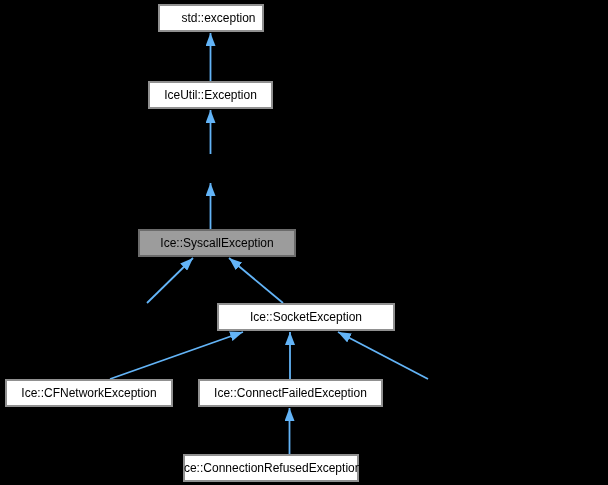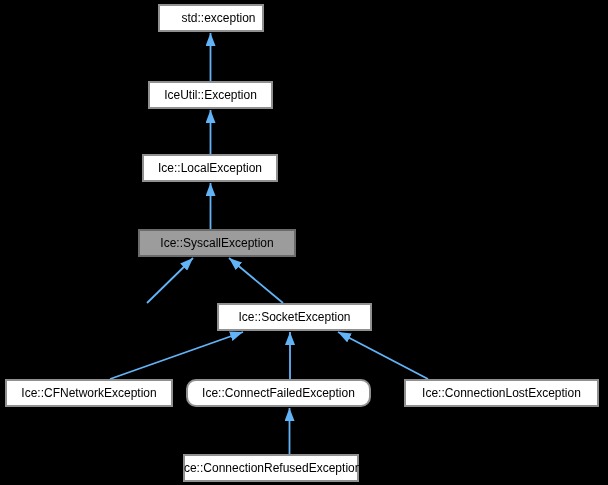--- a/index.html
+++ b/index.html
@@ -14,23 +14,23 @@
     display:flex;align-items:center;justify-content:center;
     font-size:12px;line-height:1;white-space:nowrap;cursor:pointer;
   }
   .node.current{background:#9c9c9c;border-color:#6b6b6b;cursor:default;}
   
   .pos-std{left:158px;top:4px;width:106px;padding-left:15px;}
   .pos-iceutil{left:148px;top:81px;width:125px;text-align:right;}
   .pos-local{left:142px;top:154px;width:136px;}
   .pos-syscall{left:138px;top:229px;width:158px;}
   .pos-file{left:68px;top:303px;width:127px;}
-  .pos-socket{left:217px;top:303px;width:155px;}
+  .pos-socket{left:217px;top:303px;width:178px;}
   .pos-cfnetwork{left:5px;top:379px;width:168px;}
-  .pos-connectfailed{left:186px;top:379px;width:185px;border-radius:10px;}
+  .pos-connectfailed{left:198px;top:379px;width:185px;}
   .pos-connectionlost{left:404px;top:379px;width:195px;}
   .pos-connectionrefused{left:183px;top:454px;width:176px;}
 </style>
 </head>
 <body>
 
 <div class="stage">
 
   <svg class="edges" width="608" height="485" viewBox="0 0 608 485">
     <defs>
@@ -46,21 +46,19 @@
       <line x1="283" y1="303" x2="229" y2="258" marker-end="url(#arrow)"></line>
       <line x1="110" y1="379" x2="243" y2="332" marker-end="url(#arrow)"></line>
       <line x1="290" y1="379" x2="290" y2="332" marker-end="url(#arrow)"></line>
       <line x1="428" y1="379" x2="338" y2="332" marker-end="url(#arrow)"></line>
       <line x1="289.5" y1="454" x2="289.5" y2="408" marker-end="url(#arrow)"></line>
     </g>
   </svg>
 
   <div class="node pos-std">std::exception</div>
   <div class="node pos-iceutil">IceUtil::Exception</div>
-  <div class="node pos-local">Ice::LocalException</div>
   <div class="node current pos-syscall">Ice::SyscallException</div>
   <div class="node pos-socket">Ice::SocketException</div>
   <div class="node pos-cfnetwork">Ice::CFNetworkException</div>
   <div class="node pos-connectfailed">Ice::ConnectFailedException</div>
-  <div class="node pos-connectionlost">Ice::ConnectionLostException</div>
   <div class="node pos-connectionrefused">Ice::ConnectionRefusedException</div>
 
 </div>
 
 </body></html>

